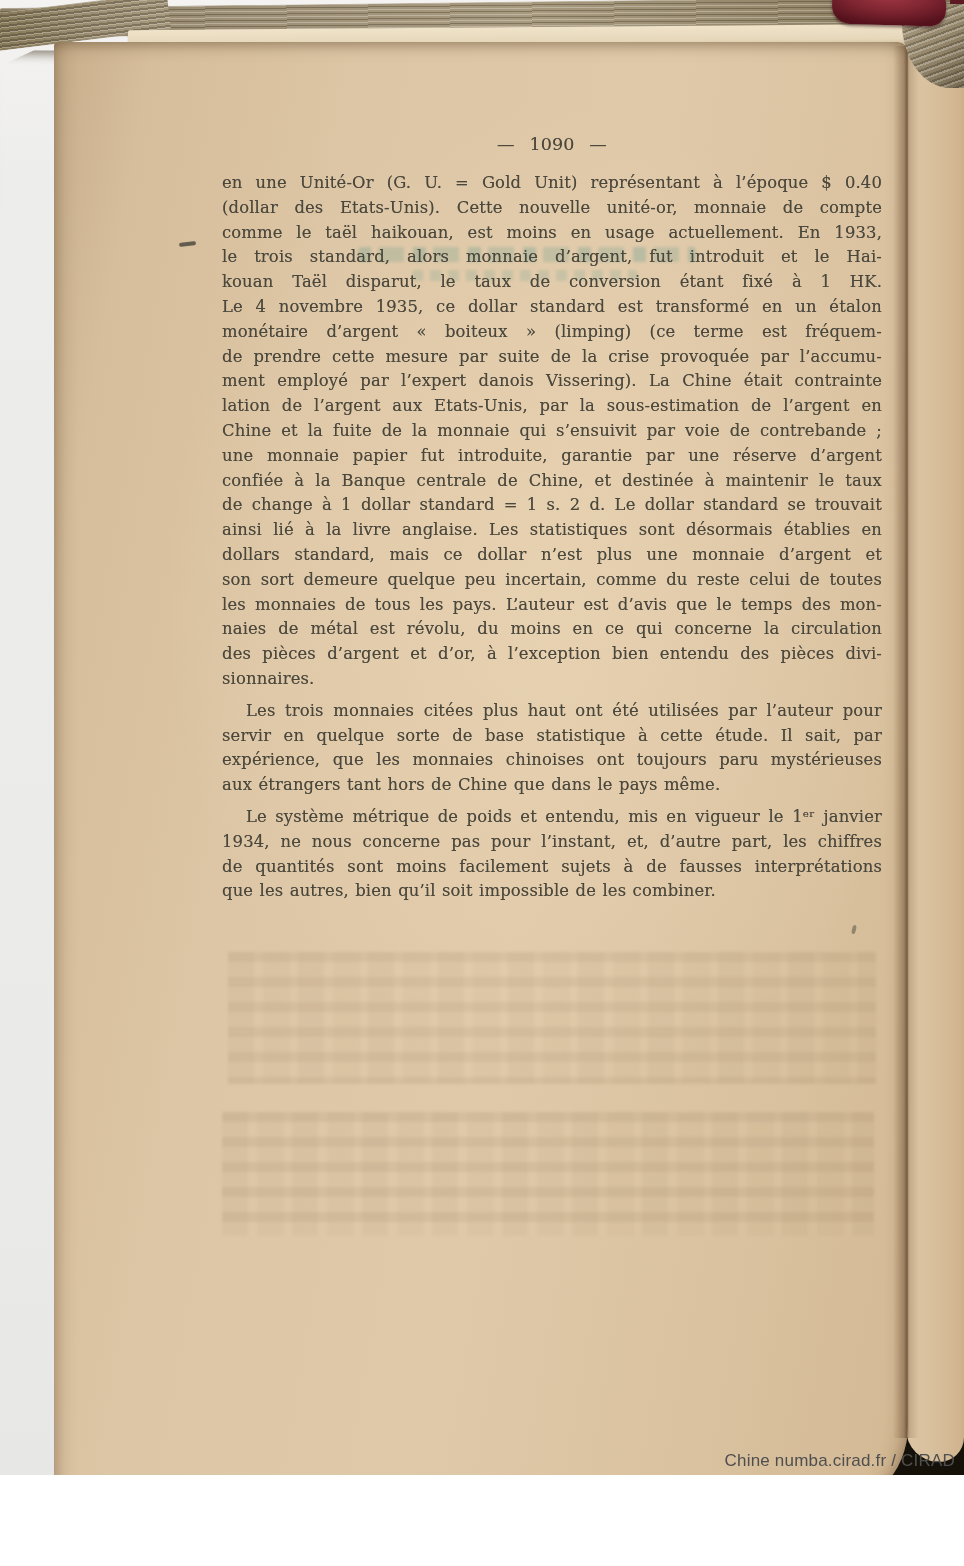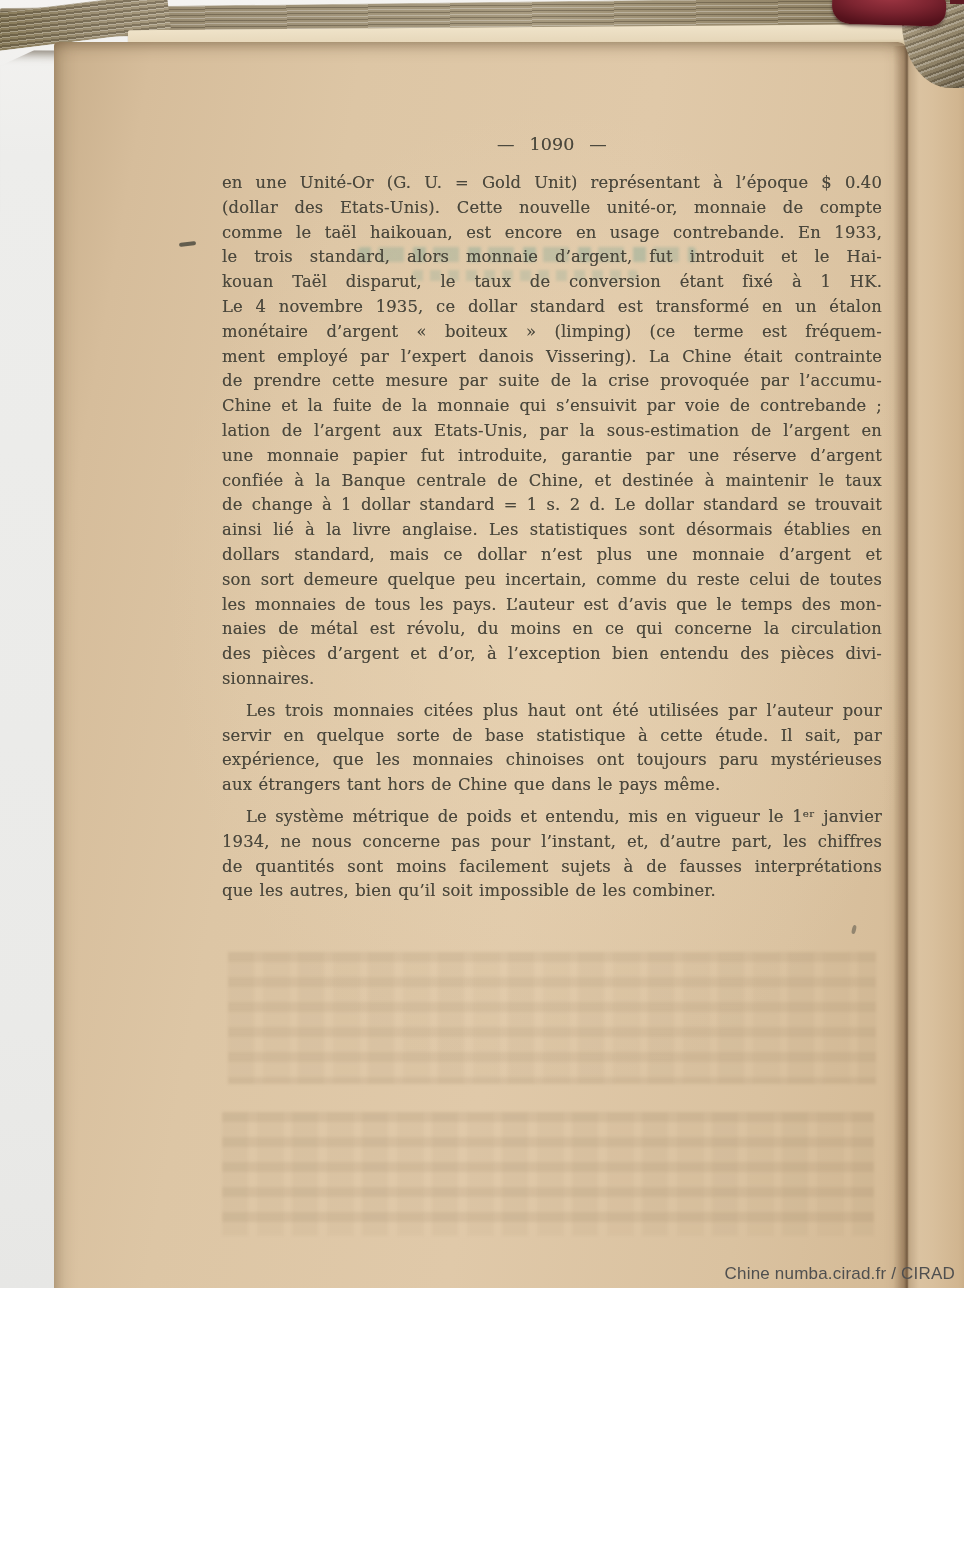--- a/index.html
+++ b/index.html
@@ -1,21 +1,21 @@
 <!DOCTYPE html>
 <html style="--ink: #4a473c; --black-mat: #151108; --footer-text: #4f4f4f;"><head>
 <meta charset="utf-8">
 <style>
   html, body { margin: 0; padding: 0; }
   body { font-family: "DejaVu Serif", serif; }
 
   .stage {
     position: relative;
     width: 964px;
-    height: 1288px;
+    height: 1475px;
     overflow: hidden;
     background: linear-gradient(180deg, #f4f3f1 0%, #ededeb 12%, #eaeae8 80%, #e7e7e5 100%);
   }
   .stage * { position: absolute; }
 
   
   .black-mat {
     left: 828px; top: 1364px; width: 136px; height: 174px;
     background: var(--black-mat, #151108);
   }
@@ -216,29 +216,29 @@
 
   <div class="margin-dash"></div>
   <div class="tiny-mark"></div>
 
   <div class="content">
     <span class="page-number">— 1090 —</span>
     <div class="text-block" id="text-block">
         <div class="paragraph">
           <div class="line">en une Unité-Or (G. U. = Gold Unit) représentant à l’époque $ 0.40</div>
           <div class="line">(dollar des Etats-Unis). Cette nouvelle unité-or, monnaie de compte</div>
-          <div class="line">comme le taël haikouan, est encore en usage contrebande. En 1933,</div>
+          <div class="line">comme le taël haikouan, est moins en usage actuellement. En 1933,</div>
           <div class="line">le trois standard, alors monnaie d’argent, fut introduit et le Hai-</div>
           <div class="line">kouan Taël disparut, le taux de conversion étant fixé à 1 HK.</div>
           <div class="line">Le 4 novembre 1935, ce dollar standard est transformé en un étalon</div>
           <div class="line">monétaire d’argent « boiteux » (limping) (ce terme est fréquem-</div>
+          <div class="line">de prendre cette mesure par suite de la crise provoquée par l’accumu-</div>
           <div class="line">ment employé par l’expert danois Vissering). La Chine était contrainte</div>
-          <div class="line">de prendre cette mesure par suite de la crise provoquée par l’accumu-</div>
+          <div class="line">lation de l’argent aux Etats-Unis, par la sous-estimation de l’argent en</div>
           <div class="line">Chine et la fuite de la monnaie qui s’ensuivit par voie de contrebande ;</div>
-          <div class="line">lation de l’argent aux Etats-Unis, par la sous-estimation de l’argent en</div>
           <div class="line">une monnaie papier fut introduite, garantie par une réserve d’argent</div>
           <div class="line">confiée à la Banque centrale de Chine, et destinée à maintenir le taux</div>
           <div class="line">de change à 1 dollar standard = 1 s. 2 d. Le dollar standard se trouvait</div>
           <div class="line">ainsi lié à la livre anglaise. Les statistiques sont désormais établies en</div>
           <div class="line">dollars standard, mais ce dollar n’est plus une monnaie d’argent et</div>
           <div class="line">son sort demeure quelque peu incertain, comme du reste celui de toutes</div>
           <div class="line">les monnaies de tous les pays. L’auteur est d’avis que le temps des mon-</div>
           <div class="line">naies de métal est révolu, du moins en ce qui concerne la circulation</div>
           <div class="line">des pièces d’argent et d’or, à l’exception bien entendu des pièces divi-</div>
           <div class="line para-end">sionnaires.</div>

